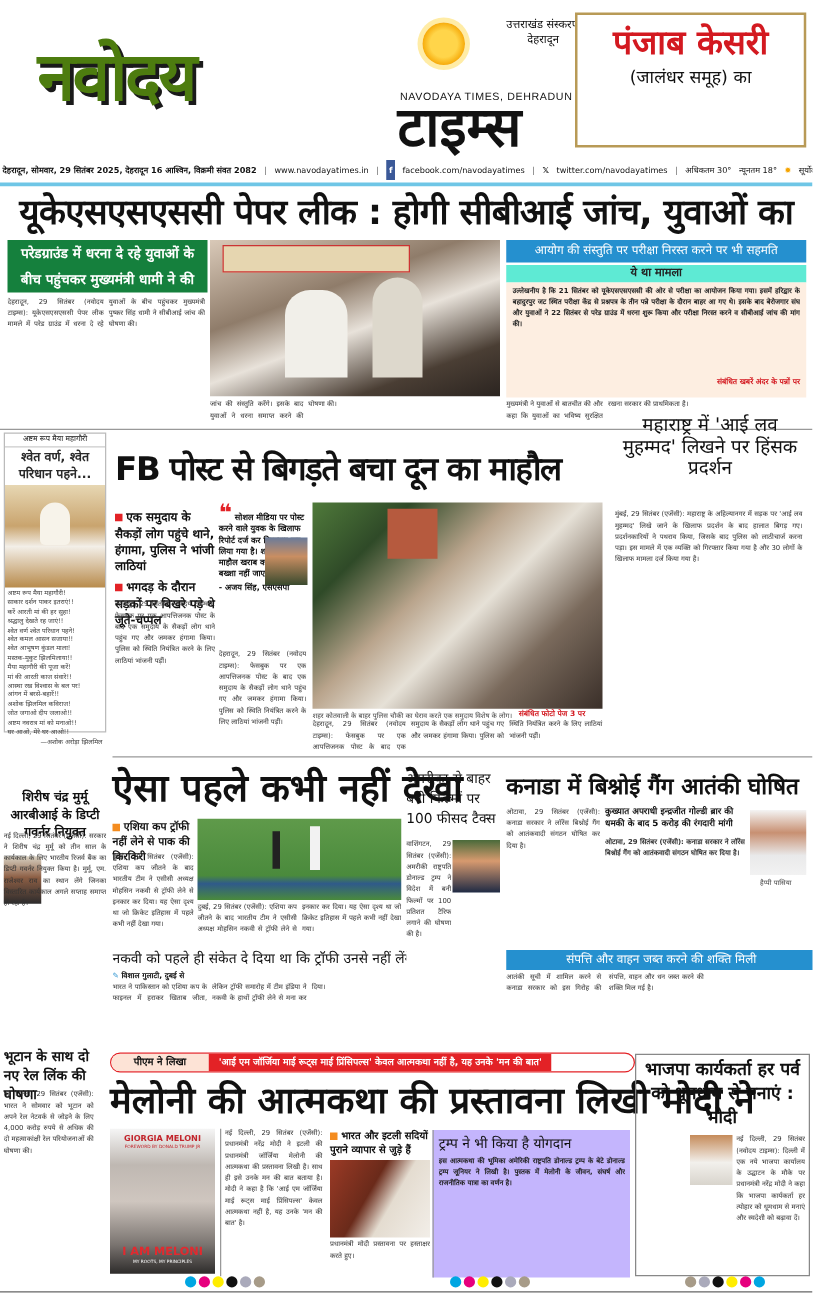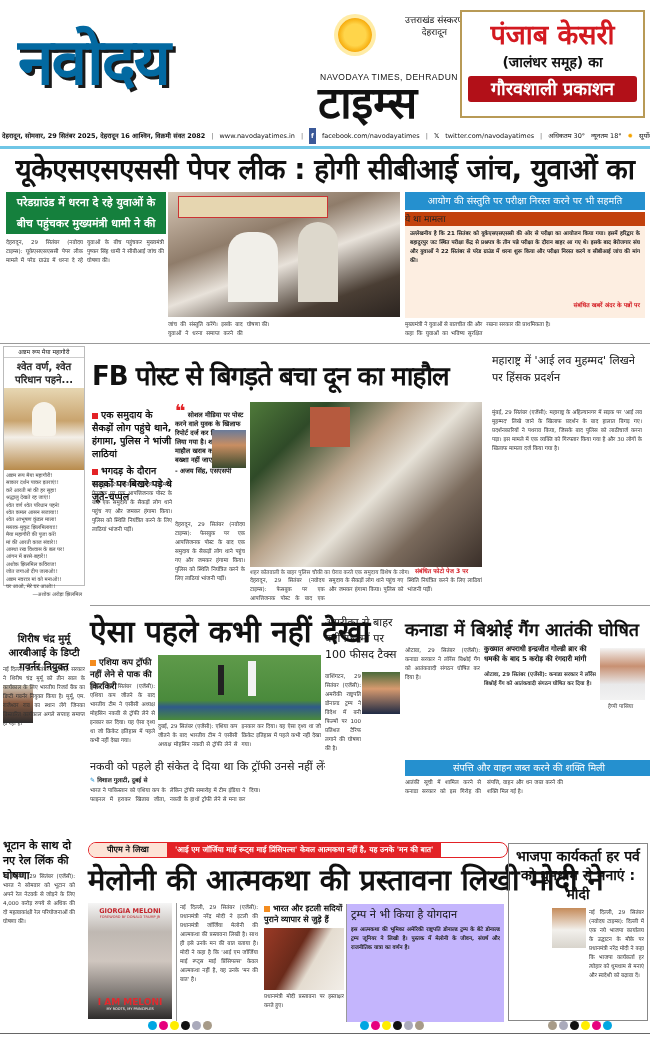--- a/index.html
+++ b/index.html
@@ -1,33 +1,33 @@
 <!DOCTYPE html>
 <html><head>
 <meta charset="utf-8">
 <style>
 *{box-sizing:border-box;margin:0;padding:0}
 body{width:650px;height:1043px;background:#fff;font-family:"DejaVu Sans",sans-serif;color:#111;position:relative;overflow:hidden}
 .abs{position:absolute}
-.masthead-logo{left:18px;top:12px;width:270px;height:100px;color:#0369a1;font-family:"DejaVu Sans",sans-serif;font-weight:900;font-size:64px;line-height:100px;letter-spacing:-2px;text-shadow:3px 3px 0 #1a1a1a}
+.masthead-logo{left:30px;top:12px;width:270px;height:100px;color:#4d7c0f;font-family:"DejaVu Sans",sans-serif;font-weight:900;font-size:54px;line-height:100px;letter-spacing:-2px;text-shadow:3px 3px 0 #1a1a1a}
 .sun{left:338px;top:18px;width:34px;height:34px;border-radius:50%;background:radial-gradient(circle,#ffd54a 45%,#f5a400 75%);box-shadow:0 0 0 4px rgba(255,200,0,.35)}
 .edition{left:405px;top:14px;font-size:9px;text-align:center;line-height:12px}
 .nt-label{left:320px;top:72px;font-size:8.5px;letter-spacing:.5px;font-family:"Liberation Sans",sans-serif}
 .times{left:318px;top:78px;font-size:44px;font-weight:900;line-height:50px;color:#111}
 .pk-box{left:460px;top:10px;width:185px;height:108px;border:2px solid #b89a56;background:#fff;text-align:center}
 .pk-title{color:#d31920;font-weight:900;font-size:27px;line-height:34px;margin-top:6px}
-.pk-sub{font-weight:700;font-size:14px;line-height:20px}
+.pk-sub{font-weight:400;font-size:14px;line-height:20px}
 .pk-bottom{background:#b21018;color:#fff;font-weight:900;font-size:18px;line-height:26px;margin:4px 6px 0;border-radius:3px}
 .dateline{left:0;top:128px;width:650px;height:16px;font-size:6.5px;line-height:16px;white-space:nowrap;display:flex;gap:6px;align-items:center;padding-left:2px}
 .dateline .sep{color:#666}
 .blueline{left:0;top:146px;width:650px;height:3px;background:#6fc6e6}
 .lead-head{left:0;top:150px;width:650px;height:40px;text-align:center;font-weight:900;font-size:28px;line-height:40px;letter-spacing:-.5px}
 .redbox{background:#15803d;color:#fff;text-align:center;font-weight:700}
 .bluebox{background:#2590cf;color:#fff;text-align:center}
-.yellowbox{background:#c2410c;color:#222;font-weight:400}
+.yellowbox{background:#5eead4;color:#222;text-align:center;font-weight:700}
 .col-text{font-size:5.5px;line-height:9px;color:#333;text-align:justify;overflow:hidden}
 .photo{overflow:hidden}
 .tan{background:#fdeee1}
 .heading-xl{font-weight:900;color:#111;white-space:nowrap}
 .caption{font-size:5.5px;color:#444}
 .redcap{font-size:6px;color:#d31920;font-weight:700}
 .divider-h{height:1px;background:#999}
 .divider-v{width:1px;background:#999}
 .bullet::before{content:"";display:inline-block;width:6px;height:6px;background:#e32226;margin-right:3px;vertical-align:middle}
 .bullet-o::before{content:"";display:inline-block;width:6px;height:6px;background:#f48c1f;margin-right:3px;vertical-align:middle}
@@ -41,21 +41,20 @@
 <div class="abs sun"></div>
 <div class="abs edition">
   <div>उत्तराखंड संस्करण</div>
   <div>देहरादून</div>
 </div>
 <div class="abs nt-label">NAVODAYA TIMES, DEHRADUN</div>
 <div class="abs times">टाइम्स</div>
 <div class="abs pk-box">
   <div class="pk-title">पंजाब केसरी</div>
   <div class="pk-sub">(जालंधर समूह) का</div>
-  <div class="pk-bottom">गौरवशाली प्रकाशन</div>
 </div>
 
 <div class="abs dateline">
   <span style="font-weight:700">देहरादून, सोमवार, 29 सितंबर 2025, देहरादून 16 आश्विन, विक्रमी संवत 2082</span>
     <span class="sep">|</span>
   <span>www.navodayatimes.in</span>
     <span class="sep">|</span>
   <span style="background:#3b5998;color:#fff;padding:0 2px;font-weight:700">f</span>
   <span>facebook.com/navodayatimes</span>
     <span class="sep">|</span>
@@ -131,21 +130,21 @@
 </div>
 <div class="abs" style="left:212px;top:430px;width:34px;height:38px;background:linear-gradient(180deg,#6a7b9a 0%,#c98e62 40%,#3a4a2e 100%)"></div>
 <div class="abs col-text" style="left:175px;top:520px;width:70px;height:70px">देहरादून, 29 सितंबर (नवोदय टाइम्स): फेसबुक पर एक आपत्तिजनक पोस्ट के बाद एक समुदाय के सैकड़ों लोग थाने पहुंच गए और जमकर हंगामा किया। पुलिस को स्थिति नियंत्रित करने के लिए लाठियां भांजनी पड़ीं।</div>
 <div class="abs photo" style="left:250px;top:402px;width:232px;height:165px;background:linear-gradient(135deg,#4f7a3a 0%,#2f4a28 20%,#b9a48c 40%,#e6e1d7 55%,#7a6a5c 75%,#3a2f29 100%)">
   <div style="position:absolute;left:60px;top:5px;width:40px;height:40px;background:#b65a3e"></div>
 </div>
 <div class="abs caption" style="left:250px;top:568px;width:160px;white-space:nowrap;overflow:hidden">शहर कोतवाली के बाहर पुलिस चौकी का घेराव करते एक समुदाय विशेष के लोग।</div>
 <div class="abs redcap" style="left:415px;top:567px">संबंधित फोटो पेज 3 पर</div>
 <div class="abs col-text" style="left:250px;top:576px;width:232px;height:30px;column-count:3;column-gap:4px">देहरादून, 29 सितंबर (नवोदय टाइम्स): फेसबुक पर एक आपत्तिजनक पोस्ट के बाद एक समुदाय के सैकड़ों लोग थाने पहुंच गए और जमकर हंगामा किया। पुलिस को स्थिति नियंत्रित करने के लिए लाठियां भांजनी पड़ीं।</div>
 
-<div class="abs" style="left:492px;top:352px;width:152px;font-size:11px;line-height:17px;">महाराष्ट्र में 'आई लव मुहम्मद' लिखने पर हिंसक प्रदर्शन</div>
+<div class="abs" style="left:492px;top:332px;width:152px;font-size:15px;line-height:17px;text-align:center">महाराष्ट्र में 'आई लव मुहम्मद' लिखने पर हिंसक प्रदर्शन</div>
 <div class="abs col-text" style="left:492px;top:408px;width:150px;height:200px">मुंबई, 29 सितंबर (एजेंसी): महाराष्ट्र के अहिल्यानगर में सड़क पर 'आई लव मुहम्मद' लिखे जाने के खिलाफ प्रदर्शन के बाद हालात बिगड़ गए। प्रदर्शनकारियों ने पथराव किया, जिसके बाद पुलिस को लाठीचार्ज करना पड़ा। इस मामले में एक व्यक्ति को गिरफ्तार किया गया है और 30 लोगों के खिलाफ मामला दर्ज किया गया है।</div>
 
 <div class="abs divider-h" style="left:90px;top:605px;width:560px"></div>
 
 <div class="abs" style="left:3px;top:632px;width:82px;font-size:10px;line-height:14px;font-weight:700;text-align:center">शिरीष चंद्र मुर्मू आरबीआई के डिप्टी गवर्नर नियुक्त</div>
 <div class="abs" style="left:3px;top:685px;width:30px;height:38px;background:linear-gradient(180deg,#d9d2c3,#8c5e44 45%,#2c2b2c)"></div>
 <div class="abs col-text" style="left:3px;top:665px;width:82px;height:160px">नई दिल्ली, 29 सितंबर (एजेंसी): सरकार ने शिरीष चंद्र मुर्मू को तीन साल के कार्यकाल के लिए भारतीय रिजर्व बैंक का डिप्टी गवर्नर नियुक्त किया है। मुर्मू, एम. राजेश्वर राव का स्थान लेंगे जिनका विस्तारित कार्यकाल अगले सप्ताह समाप्त हो रहा है।</div>
 
 <div class="abs" style="left:3px;top:838px;width:82px;font-size:11px;line-height:15px;font-weight:700">भूटान के साथ दो नए रेल लिंक की घोषणा</div>
 <div class="abs col-text" style="left:3px;top:872px;width:72px;height:150px">नई दिल्ली, 29 सितंबर (एजेंसी): भारत ने सोमवार को भूटान को अपने रेल नेटवर्क से जोड़ने के लिए 4,000 करोड़ रुपये से अधिक की दो महत्वाकांक्षी रेल परियोजनाओं की घोषणा की।</div>

